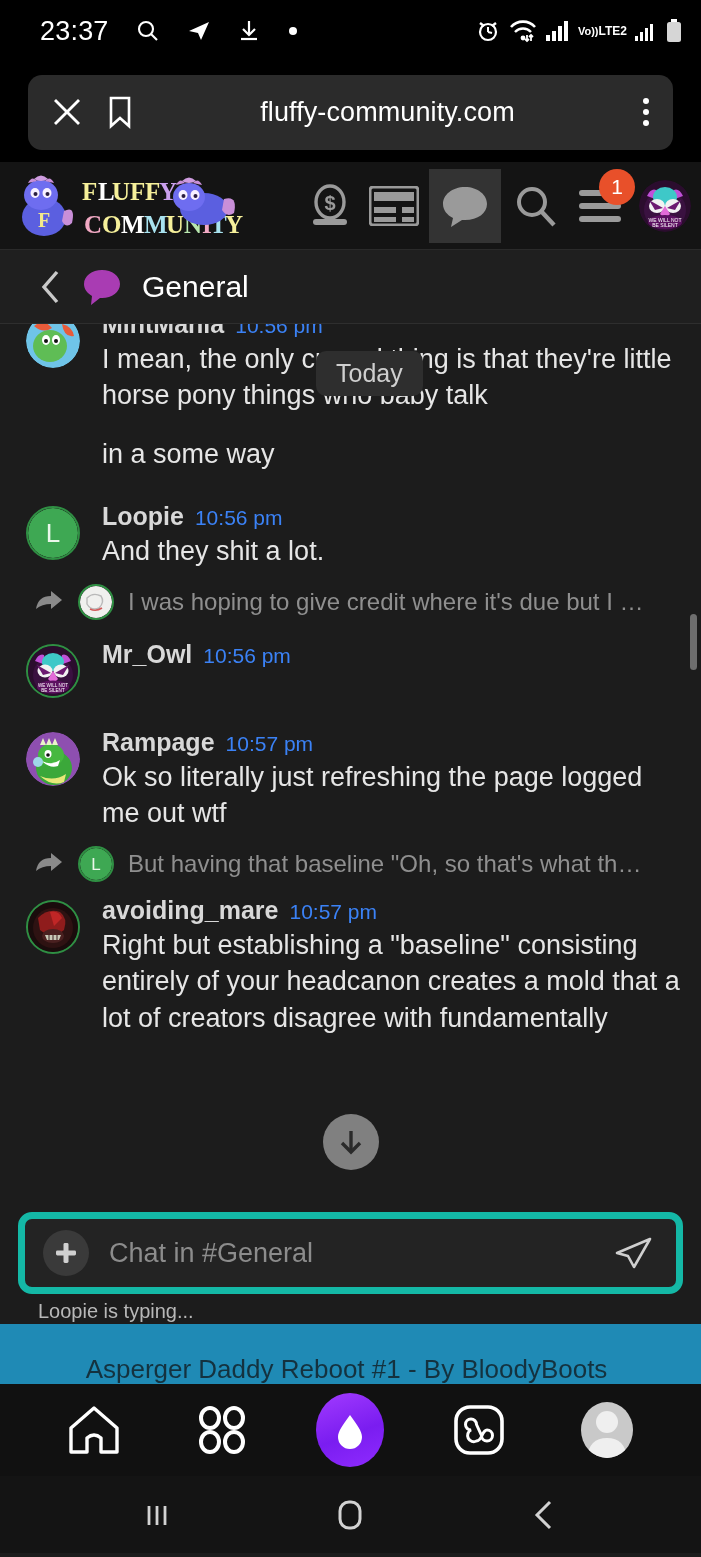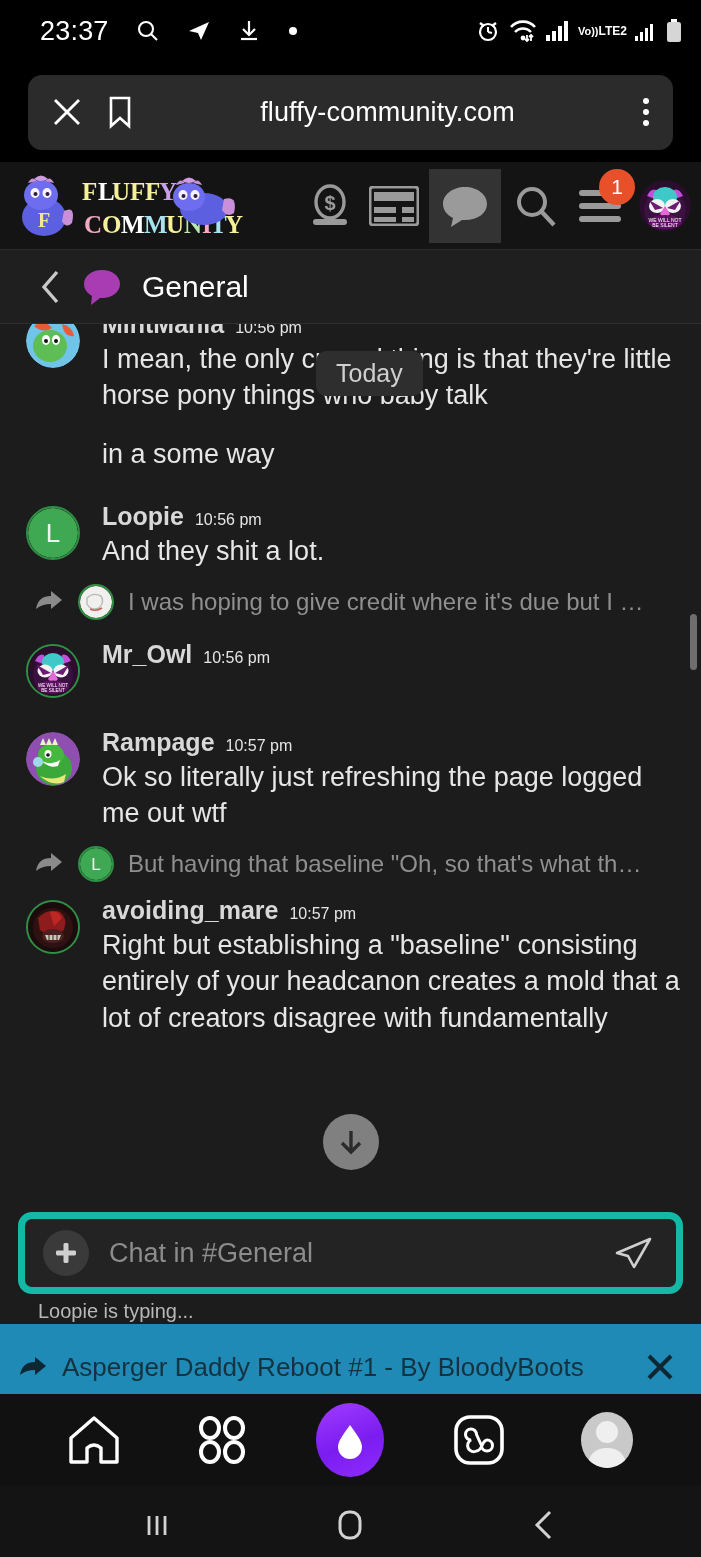--- a/index.html
+++ b/index.html
@@ -63,21 +63,21 @@
   .chan-title { color:#fff; font-size:30px; }
 
   
   .msglist { position:relative; height:870px; background:#1c1c1c; overflow:hidden; padding-top:4px; }
   .msg { display:flex; padding:4px 18px 0 26px; position:relative; }
   .msg-avatar { width:54px; height:54px; border-radius:50%; flex:0 0 54px; overflow:hidden; margin-top:4px; }
   .msg-avatar.ring { border:2px solid #2f8f43; }
   .msg-body { flex:1; padding-left:22px; }
   .msg-head { display:flex; align-items:baseline; gap:11px; }
   .msg-author { color:#d8d8d8; font-size:25px; font-weight:bold; }
-  .msg-time { color:#e5e5e5; font-size:16px; }
+  .msg-time { color:#3b82f6; font-size:21px; }
   .msg-text { color:#e6e6e6; font-size:27px; line-height:1.35; margin-top:2px; }
   .msg-text p { margin-top:22px; }
   .msg-text p:first-child { margin-top:0; }
 
   .reply-line { display:flex; align-items:center; gap:14px; padding:14px 18px 10px 34px; }
   .reply-av { width:36px; height:36px; border-radius:50%; overflow:hidden; border:2px solid #2f8f43; flex:0 0 36px; }
   .reply-text {
     color:#8f8f8f; font-size:24px; white-space:nowrap; overflow:hidden;
     text-overflow:ellipsis; max-width:520px;
   }
@@ -104,22 +104,22 @@
   }
   .plus-btn {
     width:46px; height:46px; border-radius:50%; background:#3a3a3a;
     display:flex; align-items:center; justify-content:center; flex:0 0 46px;
   }
   .input-ph { flex:1; color:#8c8c8c; font-size:27px; }
   .typing { color:#b8b8b8; font-size:20px; padding:6px 0 0 20px; height:30px; }
 
   
   .banner {
-    height:70px; background:#1f8ab5; display:flex; align-items:center;
-    padding:16px 26px 0 18px; gap:14px;
+    height:60px; background:#1f8ab5; display:flex; align-items:center;
+    padding:16px 26px 0 18px; gap:14px;flex-direction:column;
   }
   .banner-text { flex:1; color:#14323f; font-size:26px; }
 
   
   .bottomnav {
     height:92px; background:#111; display:flex; align-items:center;
     justify-content:space-around; padding:0 30px;
   }
   .navitem { display:flex; align-items:center; justify-content:center; width:80px; height:76px; }
   .nav-center { width:68px; height:74px; border-radius:50%;

